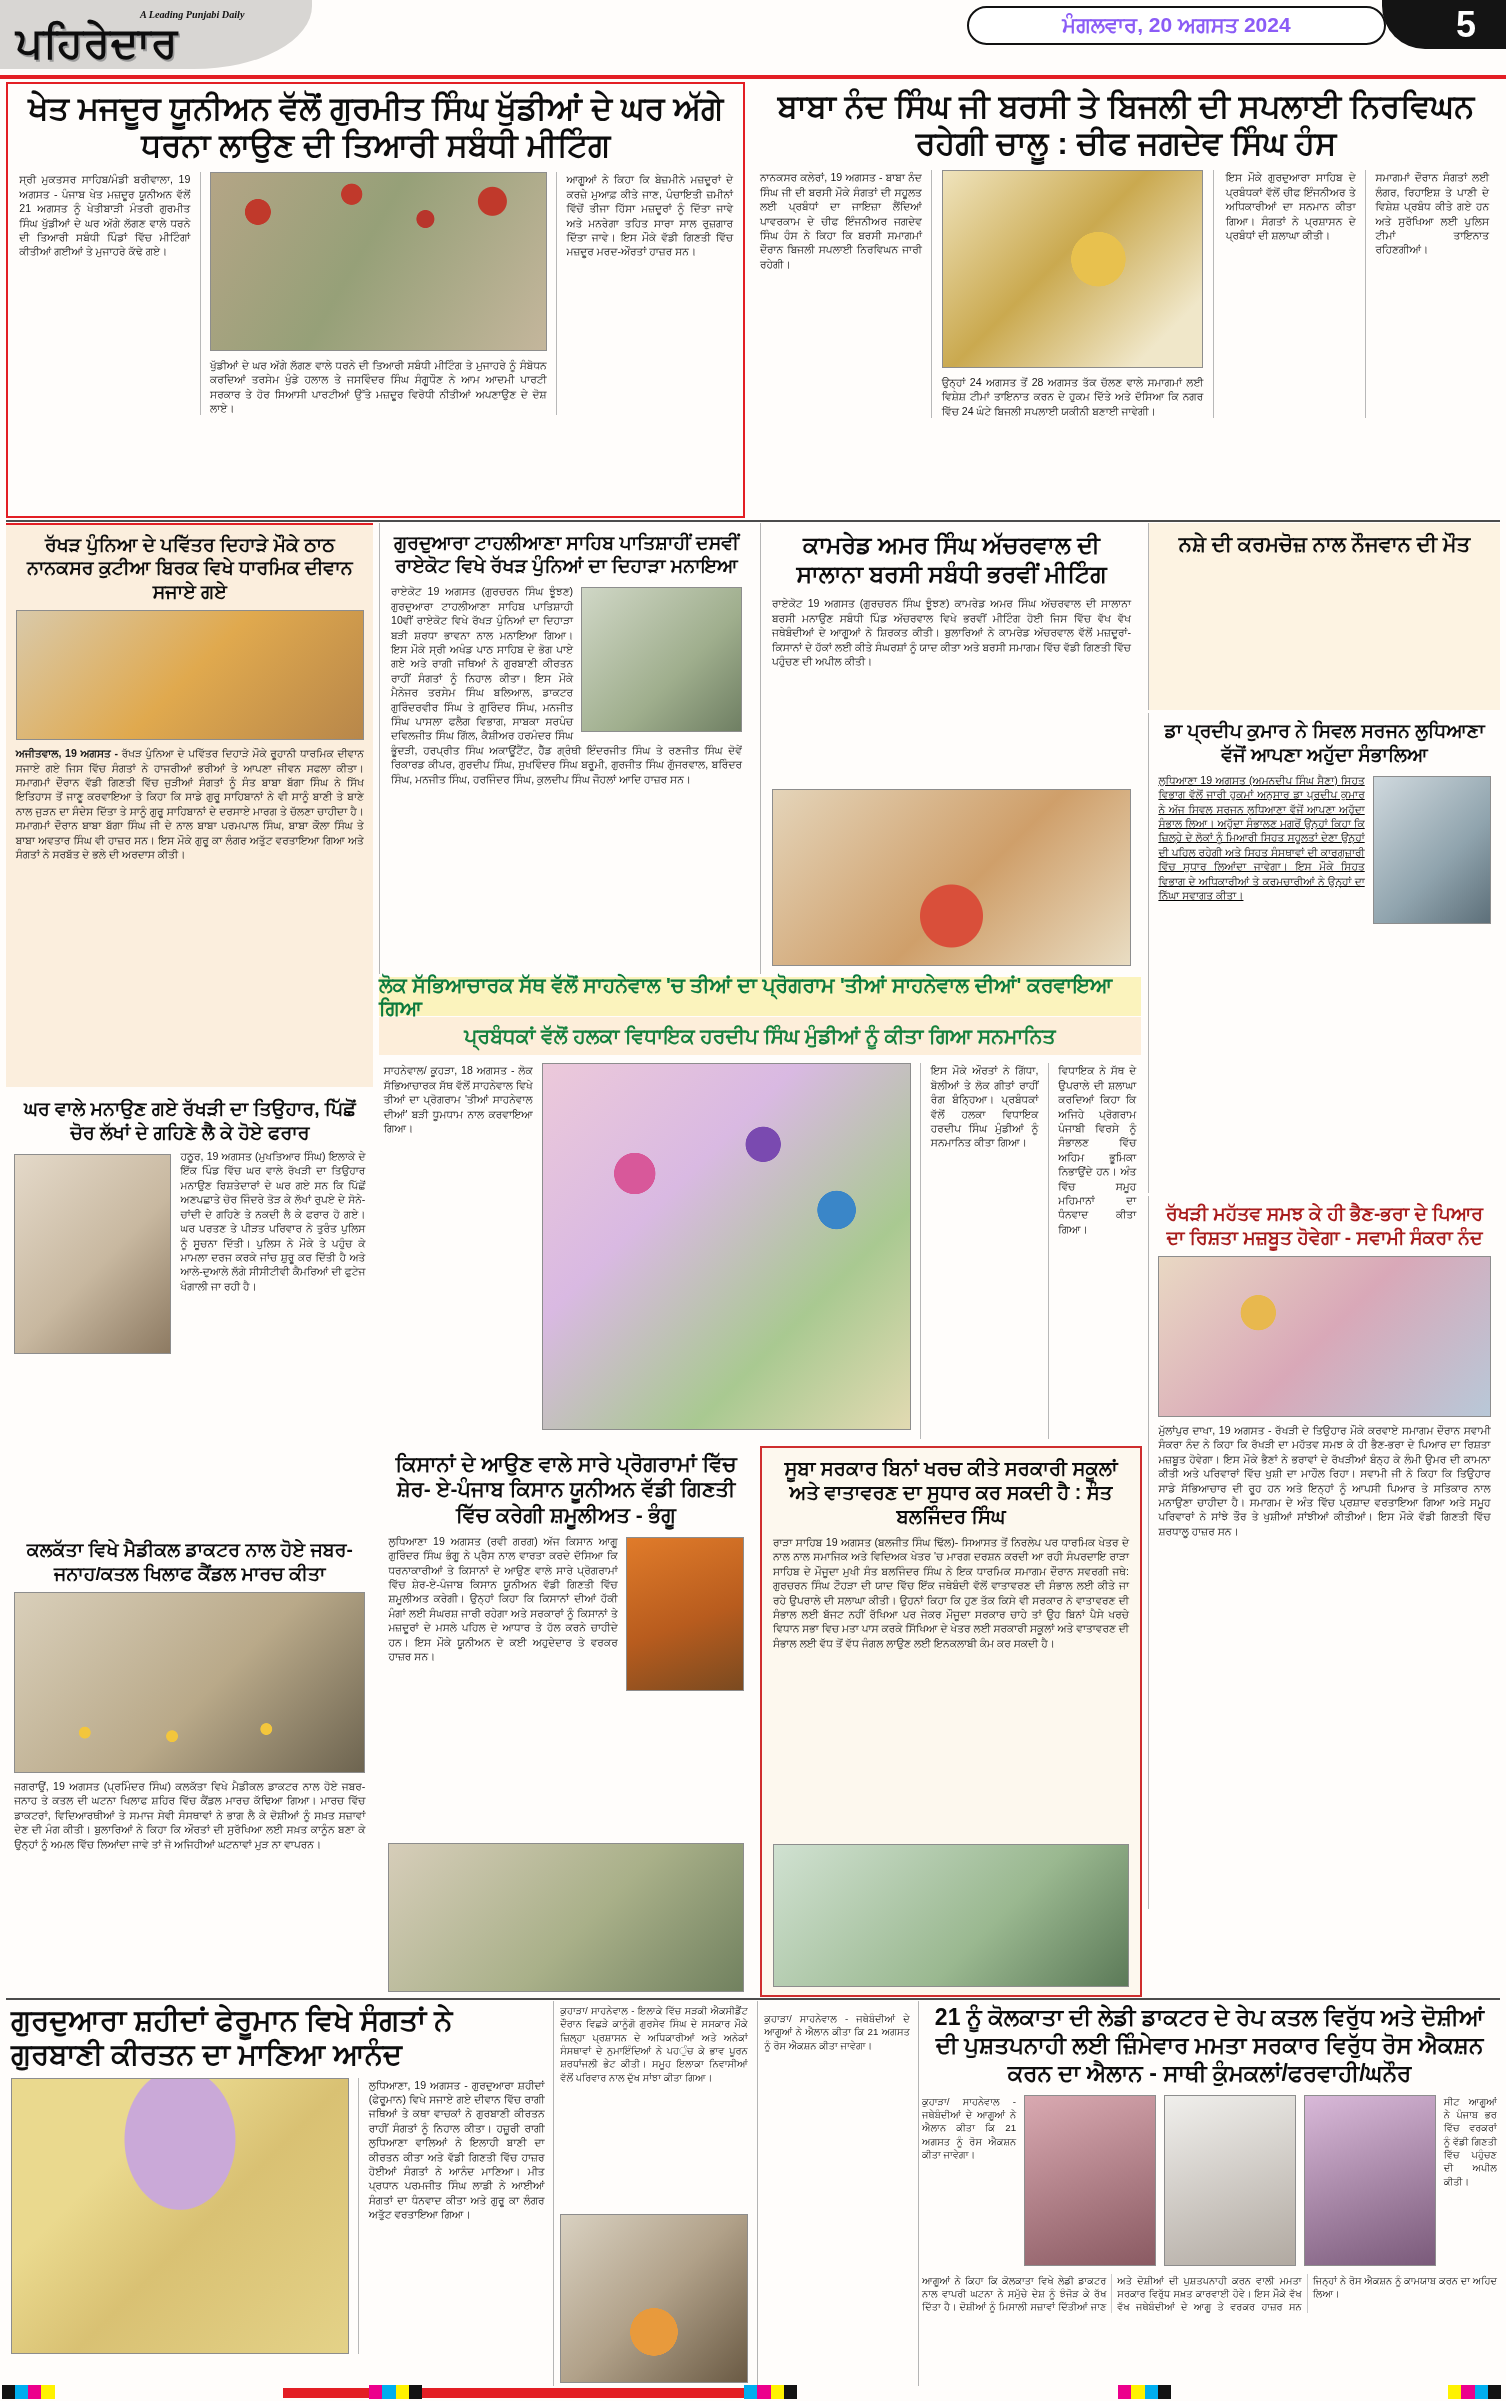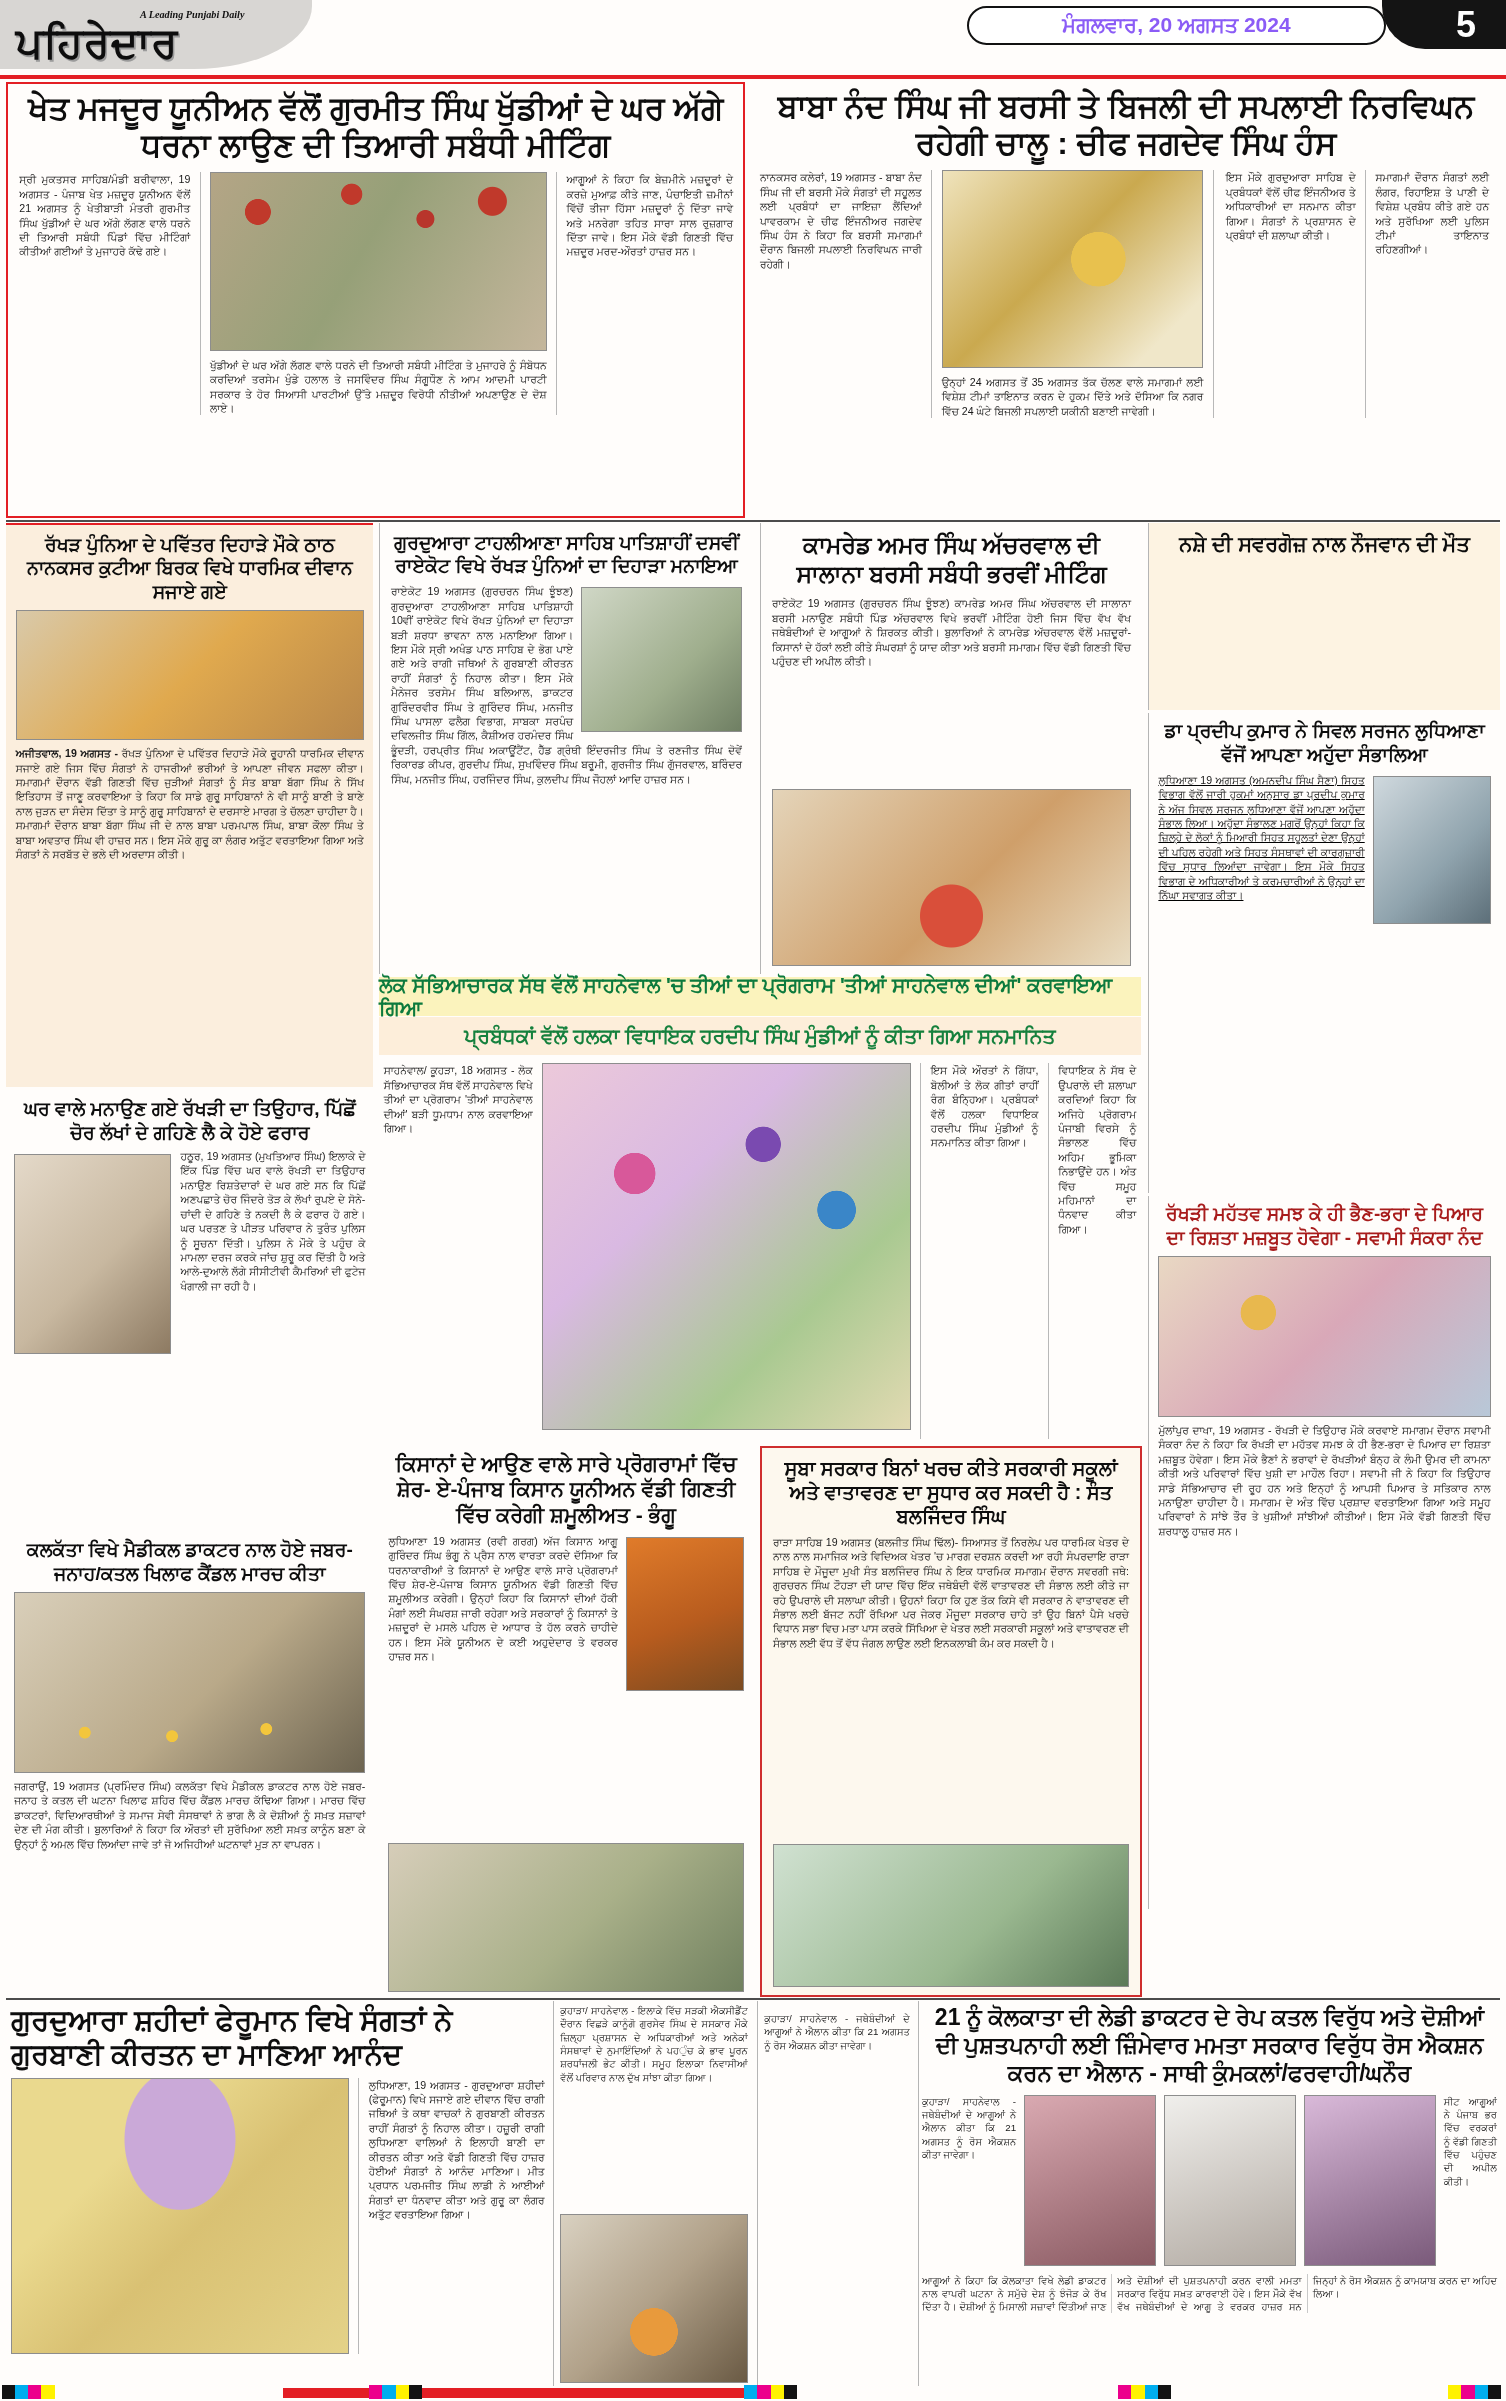--- a/index.html
+++ b/index.html
@@ -155,21 +155,21 @@
       <div class="c sep-l body-text" style="width:177px;">ਆਗੂਆਂ ਨੇ ਕਿਹਾ ਕਿ ਬੇਜ਼ਮੀਨੇ ਮਜ਼ਦੂਰਾਂ ਦੇ ਕਰਜ਼ੇ ਮੁਆਫ਼ ਕੀਤੇ ਜਾਣ, ਪੰਚਾਇਤੀ ਜ਼ਮੀਨਾਂ ਵਿੱਚੋਂ ਤੀਜਾ ਹਿੱਸਾ ਮਜ਼ਦੂਰਾਂ ਨੂੰ ਦਿੱਤਾ ਜਾਵੇ ਅਤੇ ਮਨਰੇਗਾ ਤਹਿਤ ਸਾਰਾ ਸਾਲ ਰੁਜ਼ਗਾਰ ਦਿੱਤਾ ਜਾਵੇ। ਇਸ ਮੌਕੇ ਵੱਡੀ ਗਿਣਤੀ ਵਿੱਚ ਮਜ਼ਦੂਰ ਮਰਦ-ਔਰਤਾਂ ਹਾਜ਼ਰ ਸਨ।</div>
     </div>
   </div>
 
   <div class="lead-right">
     <div class="headline-xl">ਬਾਬਾ ਨੰਦ ਸਿੰਘ ਜੀ ਬਰਸੀ ਤੇ ਬਿਜਲੀ ਦੀ ਸਪਲਾਈ ਨਿਰਵਿਘਨ ਰਹੇਗੀ ਚਾਲੂ : ਚੀਫ ਜਗਦੇਵ ਸਿੰਘ ਹੰਸ</div>
     <div class="lead-cols">
       <div class="c body-text" style="width:162px;">ਨਾਨਕਸਰ ਕਲੇਰਾਂ, 19 ਅਗਸਤ - ਬਾਬਾ ਨੰਦ ਸਿੰਘ ਜੀ ਦੀ ਬਰਸੀ ਮੌਕੇ ਸੰਗਤਾਂ ਦੀ ਸਹੂਲਤ ਲਈ ਪ੍ਰਬੰਧਾਂ ਦਾ ਜਾਇਜ਼ਾ ਲੈਂਦਿਆਂ ਪਾਵਰਕਾਮ ਦੇ ਚੀਫ ਇੰਜਨੀਅਰ ਜਗਦੇਵ ਸਿੰਘ ਹੰਸ ਨੇ ਕਿਹਾ ਕਿ ਬਰਸੀ ਸਮਾਗਮਾਂ ਦੌਰਾਨ ਬਿਜਲੀ ਸਪਲਾਈ ਨਿਰਵਿਘਨ ਜਾਰੀ ਰਹੇਗੀ।</div>
       <div class="c sep-l" style="width:272px;">
         <div class="photo ph-golden"></div>
-        <div class="body-text" style="margin-top:6.3px;">ਉਨ੍ਹਾਂ 24 ਅਗਸਤ ਤੋਂ 35 ਅਗਸਤ ਤੱਕ ਚੱਲਣ ਵਾਲੇ ਸਮਾਗਮਾਂ ਲਈ ਵਿਸ਼ੇਸ਼ ਟੀਮਾਂ ਤਾਇਨਾਤ ਕਰਨ ਦੇ ਹੁਕਮ ਦਿੱਤੇ ਅਤੇ ਦੱਸਿਆ ਕਿ ਨਗਰ ਵਿੱਚ 24 ਘੰਟੇ ਬਿਜਲੀ ਸਪਲਾਈ ਯਕੀਨੀ ਬਣਾਈ ਜਾਵੇਗੀ।</div>
+        <div class="body-text" style="margin-top:6.3px;">ਉਨ੍ਹਾਂ 24 ਅਗਸਤ ਤੋਂ 28 ਅਗਸਤ ਤੱਕ ਚੱਲਣ ਵਾਲੇ ਸਮਾਗਮਾਂ ਲਈ ਵਿਸ਼ੇਸ਼ ਟੀਮਾਂ ਤਾਇਨਾਤ ਕਰਨ ਦੇ ਹੁਕਮ ਦਿੱਤੇ ਅਤੇ ਦੱਸਿਆ ਕਿ ਨਗਰ ਵਿੱਚ 24 ਘੰਟੇ ਬਿਜਲੀ ਸਪਲਾਈ ਯਕੀਨੀ ਬਣਾਈ ਜਾਵੇਗੀ।</div>
       </div>
       <div class="c sep-l body-text" style="width:143px;padding-left:12px;">ਇਸ ਮੌਕੇ ਗੁਰਦੁਆਰਾ ਸਾਹਿਬ ਦੇ ਪ੍ਰਬੰਧਕਾਂ ਵੱਲੋਂ ਚੀਫ ਇੰਜਨੀਅਰ ਤੇ ਅਧਿਕਾਰੀਆਂ ਦਾ ਸਨਮਾਨ ਕੀਤਾ ਗਿਆ। ਸੰਗਤਾਂ ਨੇ ਪ੍ਰਸ਼ਾਸਨ ਦੇ ਪ੍ਰਬੰਧਾਂ ਦੀ ਸ਼ਲਾਘਾ ਕੀਤੀ।</div>
       <div class="c sep-l body-text" style="width:124px;">ਸਮਾਗਮਾਂ ਦੌਰਾਨ ਸੰਗਤਾਂ ਲਈ ਲੰਗਰ, ਰਿਹਾਇਸ਼ ਤੇ ਪਾਣੀ ਦੇ ਵਿਸ਼ੇਸ਼ ਪ੍ਰਬੰਧ ਕੀਤੇ ਗਏ ਹਨ ਅਤੇ ਸੁਰੱਖਿਆ ਲਈ ਪੁਲਿਸ ਟੀਮਾਂ ਤਾਇਨਾਤ ਰਹਿਣਗੀਆਂ।</div>
     </div>
   </div>
 
   <div class="colA">
     <div class="headline-m">ਰੱਖੜ ਪੁੰਨਿਆ ਦੇ ਪਵਿੱਤਰ ਦਿਹਾੜੇ ਮੌਕੇ ਠਾਠ ਨਾਨਕਸਰ ਕੁਟੀਆ ਬਿਰਕ ਵਿਖੇ ਧਾਰਮਿਕ ਦੀਵਾਨ ਸਜਾਏ ਗਏ</div>
     <div class="photo ph-divan"></div>
     <div class="body-text"><span class="dateline">ਅਜੀਤਵਾਲ, 19 ਅਗਸਤ -</span>
@@ -184,21 +184,21 @@
     </div>
   </div>
 
   <div class="colC">
     <div class="headline-l">ਕਾਮਰੇਡ ਅਮਰ ਸਿੰਘ ਅੱਚਰਵਾਲ ਦੀ ਸਾਲਾਨਾ ਬਰਸੀ ਸਬੰਧੀ ਭਰਵੀਂ ਮੀਟਿੰਗ</div>
     <div class="body-text" style="margin-top:7.9px;">ਰਾਏਕੋਟ 19 ਅਗਸਤ (ਗੁਰਚਰਨ ਸਿੰਘ ਝੂੰਝਣ) ਕਾਮਰੇਡ ਅਮਰ ਸਿੰਘ ਅੱਚਰਵਾਲ ਦੀ ਸਾਲਾਨਾ ਬਰਸੀ ਮਨਾਉਣ ਸਬੰਧੀ ਪਿੰਡ ਅੱਚਰਵਾਲ ਵਿਖੇ ਭਰਵੀਂ ਮੀਟਿੰਗ ਹੋਈ ਜਿਸ ਵਿੱਚ ਵੱਖ ਵੱਖ ਜਥੇਬੰਦੀਆਂ ਦੇ ਆਗੂਆਂ ਨੇ ਸ਼ਿਰਕਤ ਕੀਤੀ। ਬੁਲਾਰਿਆਂ ਨੇ ਕਾਮਰੇਡ ਅੱਚਰਵਾਲ ਵੱਲੋਂ ਮਜ਼ਦੂਰਾਂ-ਕਿਸਾਨਾਂ ਦੇ ਹੱਕਾਂ ਲਈ ਕੀਤੇ ਸੰਘਰਸ਼ਾਂ ਨੂੰ ਯਾਦ ਕੀਤਾ ਅਤੇ ਬਰਸੀ ਸਮਾਗਮ ਵਿੱਚ ਵੱਡੀ ਗਿਣਤੀ ਵਿੱਚ ਪਹੁੰਚਣ ਦੀ ਅਪੀਲ ਕੀਤੀ।</div>
     <div class="photo ph-banner"></div>
   </div>
 
   <div class="colD1">
-    <div class="headline-l">ਨਸ਼ੇ ਦੀ ਸਵਰਗੋਜ਼ ਨਾਲ ਨੌਜਵਾਨ ਦੀ ਮੌਤ</div>
+    <div class="headline-l">ਨਸ਼ੇ ਦੀ ਕਰਮਚੋਜ਼ ਨਾਲ ਨੌਜਵਾਨ ਦੀ ਮੌਤ</div>
   </div>
 
   <div class="colD2">
     <div class="headline-m">ਡਾ ਪ੍ਰਦੀਪ ਕੁਮਾਰ ਨੇ ਸਿਵਲ ਸਰਜਨ ਲੁਧਿਆਣਾ ਵੱਜੋਂ ਆਪਣਾ ਅਹੁੱਦਾ ਸੰਭਾਲਿਆ</div>
     <div style="margin-top:6.3px;text-decoration:underline;">
       <div class="photo ph-office"></div>
       <div class="body-text">ਲੁਧਿਆਣਾ 19 ਅਗਸਤ (ਅਮਨਦੀਪ ਸਿੰਘ ਸੈਣਾ) ਸਿਹਤ ਵਿਭਾਗ ਵੱਲੋਂ ਜਾਰੀ ਹੁਕਮਾਂ ਅਨੁਸਾਰ ਡਾ ਪ੍ਰਦੀਪ ਕੁਮਾਰ ਨੇ ਅੱਜ ਸਿਵਲ ਸਰਜਨ ਲੁਧਿਆਣਾ ਵੱਜੋਂ ਆਪਣਾ ਅਹੁੱਦਾ ਸੰਭਾਲ ਲਿਆ। ਅਹੁੱਦਾ ਸੰਭਾਲਣ ਮਗਰੋਂ ਉਨ੍ਹਾਂ ਕਿਹਾ ਕਿ ਜ਼ਿਲ੍ਹੇ ਦੇ ਲੋਕਾਂ ਨੂੰ ਮਿਆਰੀ ਸਿਹਤ ਸਹੂਲਤਾਂ ਦੇਣਾ ਉਨ੍ਹਾਂ ਦੀ ਪਹਿਲ ਰਹੇਗੀ ਅਤੇ ਸਿਹਤ ਸੰਸਥਾਵਾਂ ਦੀ ਕਾਰਗੁਜ਼ਾਰੀ ਵਿੱਚ ਸੁਧਾਰ ਲਿਆਂਦਾ ਜਾਵੇਗਾ। ਇਸ ਮੌਕੇ ਸਿਹਤ ਵਿਭਾਗ ਦੇ ਅਧਿਕਾਰੀਆਂ ਤੇ ਕਰਮਚਾਰੀਆਂ ਨੇ ਉਨ੍ਹਾਂ ਦਾ ਨਿੱਘਾ ਸਵਾਗਤ ਕੀਤਾ।</div>
     </div>
   </div>
 

